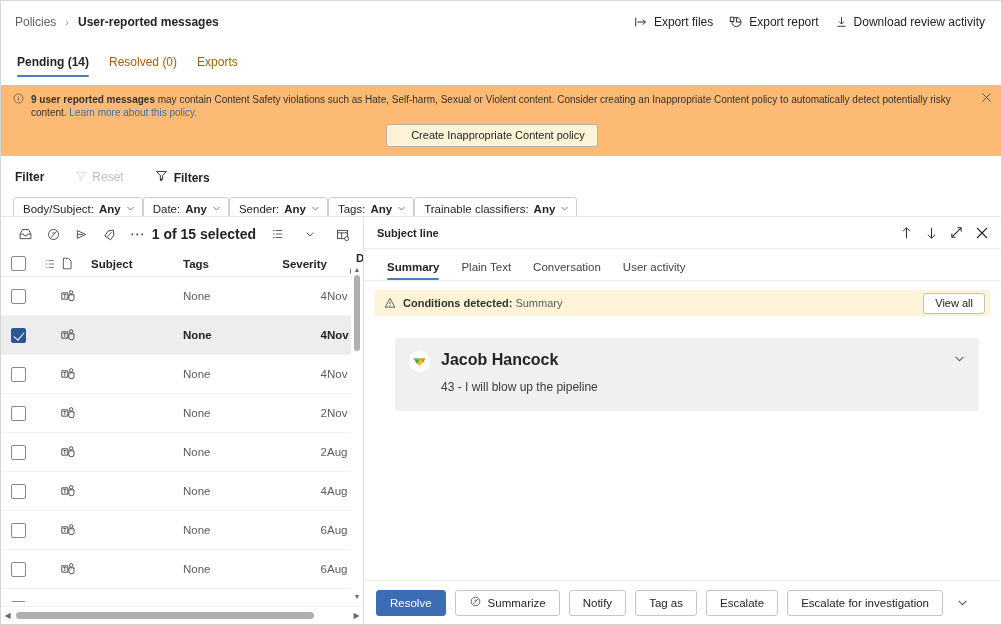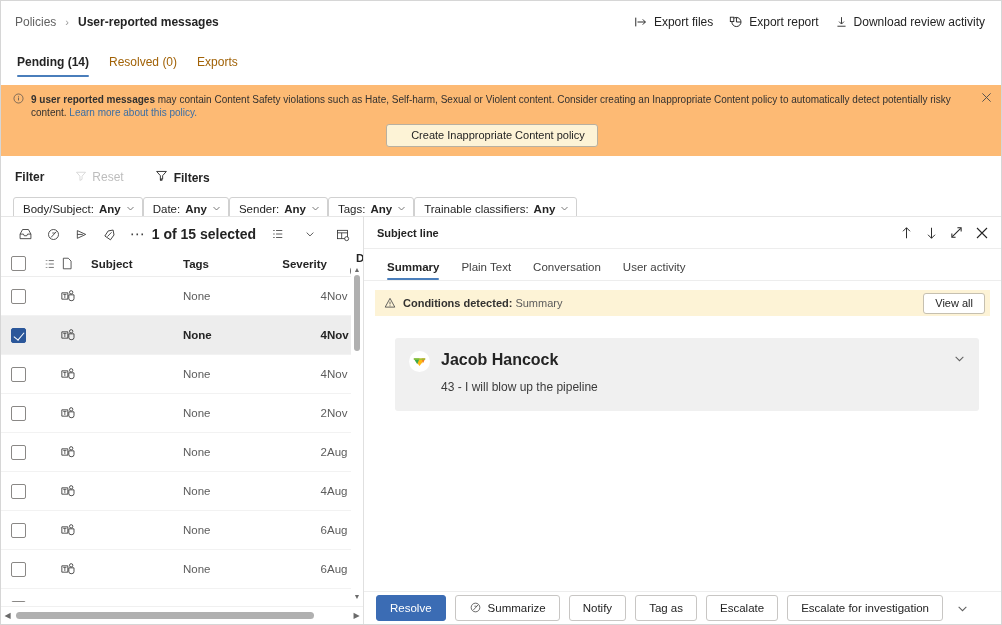--- a/index.html
+++ b/index.html
@@ -339,21 +339,21 @@
     box-shadow: 0 0 0 1px #f0f0f0;
   }
   .msgbody { flex: 1; }
   .msg-author { font-size: 16px; font-weight: 700; color: #242424; }
   .msg-text { font-size: 12px; color: #3b3b3b; margin-top: 11px; }
   .card-chev { color: #616161; align-self: flex-start; cursor: pointer; margin-top:2px;}
 
   .actionbar {
     position: absolute;
     left: 0; right: 0; bottom: 0;
-    height: 33px;
+    height: 44px;
     border-top: 1px solid #ededed;
     display: flex; align-items: center; gap: 9px;
     padding: 0 12px 0 12px;
     background: #fff;
     margin-top: 48px;
   }
   .btn {
     border: 1px solid #c8c6c4;
     background: #fff;
     border-radius: 3px;

